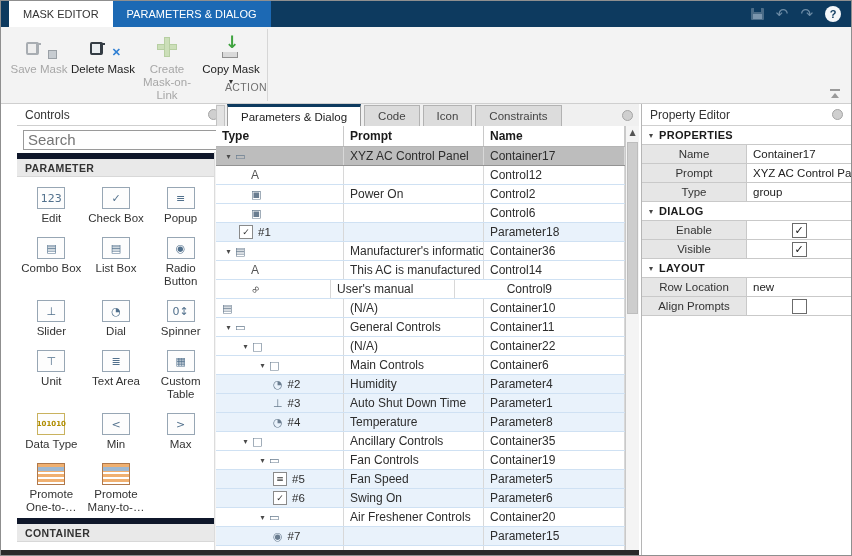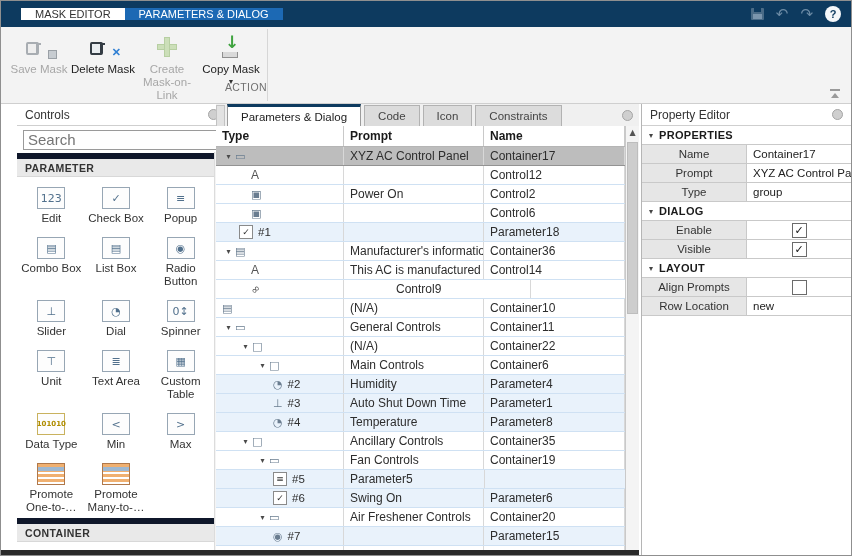--- a/index.html
+++ b/index.html
@@ -1,21 +1,21 @@
 <!DOCTYPE html>
 <html><head>
 <meta charset="utf-8">
 <style>
   html,body{margin:0;padding:0;background:#e8e8e8;}
   #app{position:relative;width:852px;height:556px;background:#fff;border:1px solid #8f8f8f;
        box-sizing:border-box;font-family:"Liberation Sans",sans-serif;overflow:hidden;
        -webkit-font-smoothing:antialiased;}
   
   .titlebar{position:absolute;left:0;top:0;right:0;height:26px;background:#0d3a5f;display:flex;}
-  .tb-tabs{display:flex;margin-left:20px;height:100%;align-items:center;}
+  .tb-tabs{display:flex;margin-left:8px;height:100%;}
   .tb-tab{display:flex;align-items:center;padding:0 14px;font-size:11px;color:#fff;cursor:default;}
   .tb-tab.active{background:#fff;color:#333;}
   .tb-tab.context{background:#1c69b4;}
   .tb-icons{position:absolute;right:10px;top:0;height:26px;display:flex;align-items:center;gap:12px;}
   .ic-save{width:13px;height:12px;background:#54748f;position:relative;border-radius:1px;opacity:.85;}
   .ic-save:before{content:"";position:absolute;left:3px;top:0;width:7px;height:4px;background:#0d3a5f;}
   .ic-save:after{content:"";position:absolute;left:2px;bottom:1px;width:9px;height:5px;background:#8da6bb;}
   .ic-arrow{font-size:15px;line-height:15px;color:#6c8ba5;font-family:"DejaVu Sans",sans-serif;}
   .ic-help{width:16px;height:16px;border-radius:50%;background:#f4f7fa;color:#0d3a5f;font-weight:bold;
            font-size:11px;display:flex;align-items:center;justify-content:center;}
@@ -355,20 +355,21 @@
             <span class="row-ico textic">A</span>
           </div>
           <div class="t-cell t-prompt" style="width: 140px;">This AC is manufactured by…</div>
           <div class="t-cell t-name" style="width: 141px;">Control14</div>
         </div>
         <div class="t-row">
           <div class="t-cell t-type" style="width: 128px; padding-left: 23px;">
             <span class="tree-spacer"></span>
             <span class="row-ico linkic">∞</span>
           </div>
+          <div class="t-cell t-prompt" style="width: 140px;">User's manual</div>
           <div class="t-cell t-name" style="width: 141px; margin-left: 46px;">Control9</div>
         </div>
         <div class="t-row">
           <div class="t-cell t-type" style="width: 128px; padding-left: 6px;">
             <span class="row-ico">▤</span>
           </div>
           <div class="t-cell t-prompt" style="width: 140px;">(N/A)</div>
           <div class="t-cell t-name" style="width: 141px;">Container10</div>
         </div>
         <div class="t-row">
@@ -433,20 +434,21 @@
             <span class="row-ico">▭</span>
           </div>
           <div class="t-cell t-prompt" style="width: 140px;">Fan Controls</div>
           <div class="t-cell t-name" style="width: 141px;">Container19</div>
         </div>
         <div class="t-row param">
           <div class="t-cell t-type" style="width: 128px; padding-left: 57px;">
             <span class="row-ico boxed">≡</span>
             <span class="row-num">#5</span>
           </div>
+          <div class="t-cell t-prompt" style="width: 140px;">Fan Speed</div>
           <div class="t-cell t-name" style="width: 141px;">Parameter5</div>
         </div>
         <div class="t-row param">
           <div class="t-cell t-type" style="width: 128px; padding-left: 57px;">
             <span class="row-ico boxed">✓</span>
             <span class="row-num">#6</span>
           </div>
           <div class="t-cell t-prompt" style="width: 140px;">Swing On</div>
           <div class="t-cell t-name" style="width: 141px;">Parameter6</div>
         </div>
@@ -517,26 +519,26 @@
           <div class="pe-lbl">Visible</div>
           <div class="pe-val center">
             <span class="pe-check">✓</span>
           </div>
         </div>
         <div class="pe-sec">
           <span class="tri">▾</span>
           <span class="sec-t">LAYOUT</span>
         </div>
         <div class="pe-row">
+          <div class="pe-lbl">Row Location</div>
+          <div class="pe-val">new</div>
+        </div>
+        <div class="pe-row">
           <div class="pe-lbl">Align Prompts</div>
           <div class="pe-val center">
             <span class="pe-check"></span>
           </div>
         </div>
-        <div class="pe-row">
-          <div class="pe-lbl">Row Location</div>
-          <div class="pe-val">new</div>
-        </div>
       </div>
   </div>
 
   <div class="bottom-bar"></div>
 </div>
 
 </body></html>

